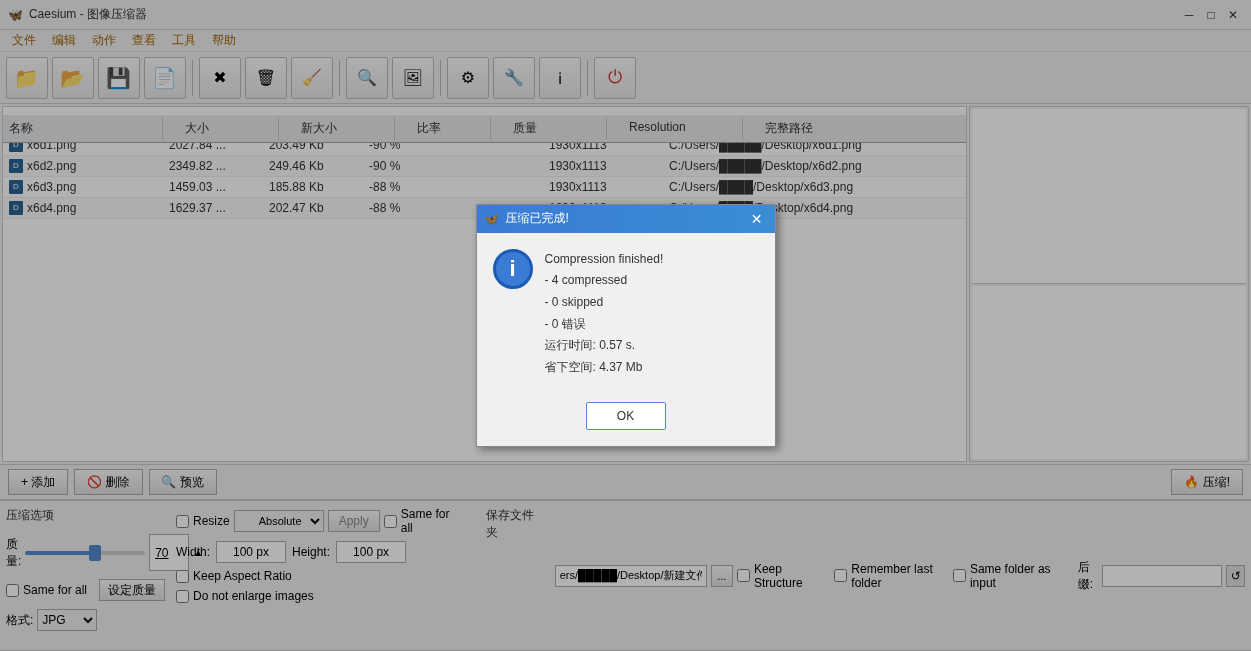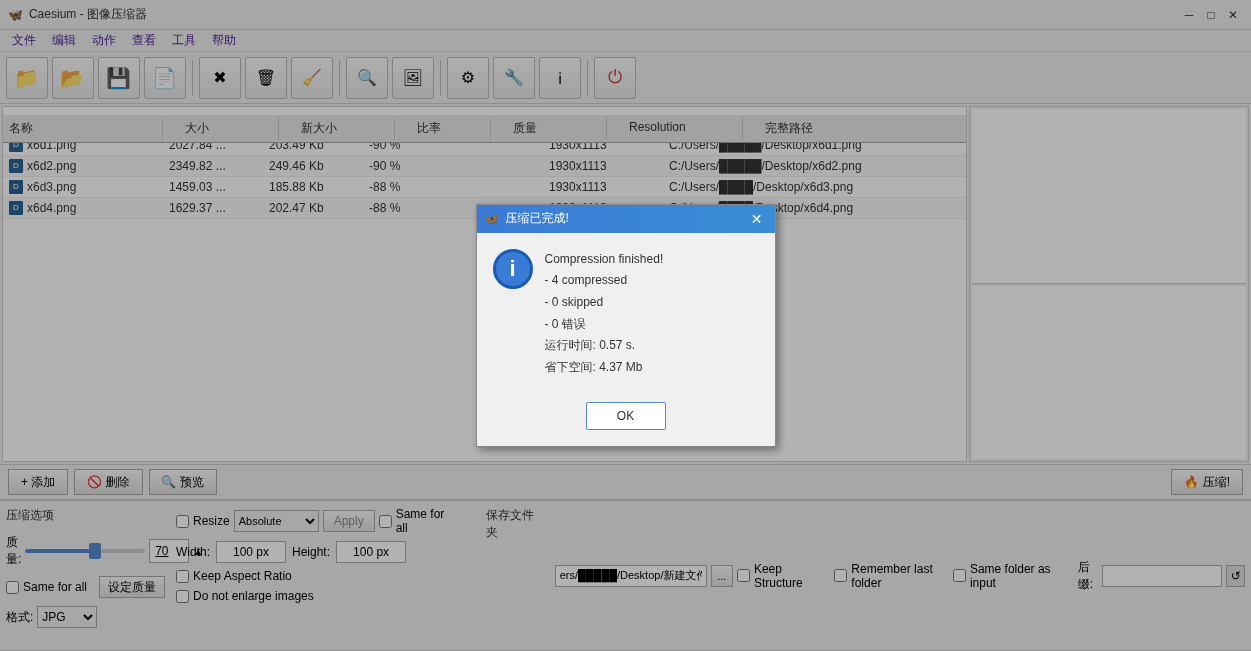--- a/index.html
+++ b/index.html
@@ -54,21 +54,21 @@
       height: 22px;
       display: flex;
       align-items: center;
       padding: 0 4px;
       border-bottom: 1px solid #ddd;
     }
     .menu-item {
       padding: 2px 8px;
       cursor: pointer;
       font-size: 12px;
-      color: #4c1d95;
+      color: #a16207;
     }
 
     
     .toolbar {
       background: #f0f0f0;
       height: 52px;
       display: flex;
       align-items: center;
       padding: 4px 6px;
       gap: 4px;
@@ -255,21 +255,21 @@
       height: 16px;
       background: #5588cc;
       border-radius: 2px;
       position: absolute;
       top: -6px;
       left: 58%;
       transform: translateX(-50%);
     }
     .quality-input {
       width: 40px;
-      height: 24px;
+      height: 37px;
       border: 1px solid #aaa;
       text-align: center;
       font-size: 12px;
       text-decoration: underline;
     }
     .checkbox-row {
       display: flex;
       align-items: center;
       gap: 4px;
       font-size: 12px;
@@ -289,20 +289,21 @@
     .resize-header {
       display: flex;
       align-items: center;
       gap: 4px;
     }
     .resize-dropdown {
       width: 90px;
       height: 22px;
       font-size: 11px;
       border: 1px solid #aaa;
+      padding-left: 20px;
     }
     .apply-btn {
       height: 22px;
       padding: 0 10px;
       border: 1px solid #aaa;
       background: linear-gradient(to bottom, #fafafa, #e0e0e0);
       font-size: 12px;
       cursor: pointer;
       color: #888;
     }

